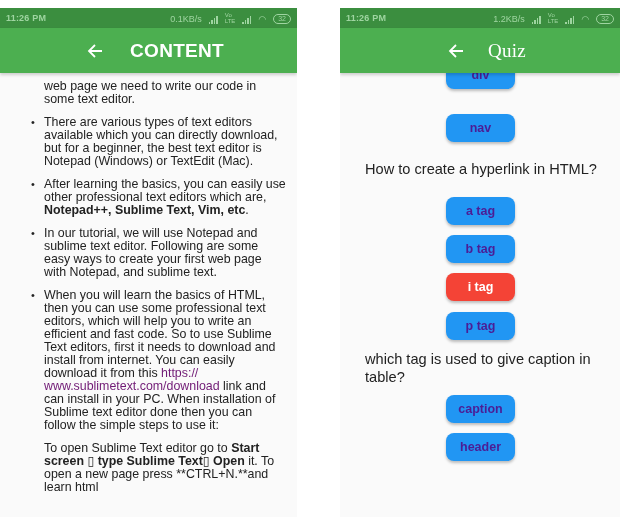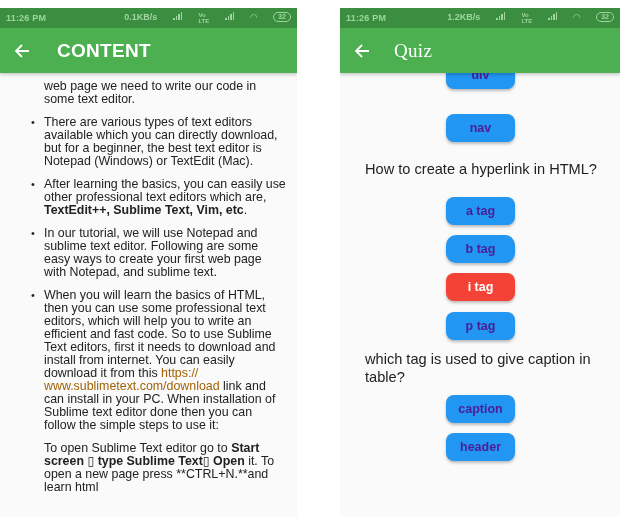--- a/index.html
+++ b/index.html
@@ -8,43 +8,43 @@
       font-family: "Liberation Sans", "DejaVu Sans", sans-serif;
     }
     .phone { position: absolute; top: 8px; height: 513px; background: #fafafa; overflow: hidden; }
     #phone-left { left: 0; width: 297px; }
     #phone-right { left: 340px; width: 280px; }
     .statusbar {
       height: 20px; background: #3b8e3f; color: #9fd5a1; font-size: 9px;
       display: flex; align-items: center; justify-content: space-between; padding: 0 6px; box-sizing: border-box;
     }
     .statusbar .time { font-weight: bold; letter-spacing: 0.2px; }
-    .statusbar .right { display: flex; align-items: flex-start; gap: 16px; font-weight: bold; }
+    .statusbar .right { display: flex; align-items: flex-end; gap: 7px; font-weight: normal; }
     .sig { display: inline-flex; align-items: flex-end; gap: 1px; height: 8px; }
     .sig i { display: block; width: 1.5px; background: #9fd5a1; }
     .sig i:nth-child(1){height:2px}.sig i:nth-child(2){height:4px}.sig i:nth-child(3){height:6px}.sig i:nth-child(4){height:8px}
     .volte { font-size: 6px; line-height: 6px; }
     .wifi { font-size: 9px; }
     .battery { border: 1px solid #9fd5a1; border-radius: 5px; font-size: 7px; padding: 0 4px; line-height: 8px; }
     .appbar {
       height: 45px; background: #4caf50; display: flex; align-items: center; color: #ffffff;
-      box-shadow: 0 2px 3px rgba(0,0,0,0.18); position: relative; z-index: 2;
+      box-shadow: 0 2px 3px rgba(0,0,0,0.18); position: relative; z-index: 2; justify-content: center;
     }
     .back-icon { width: 22px; margin-left: 11px; display: flex; align-items: center; justify-content: center; cursor: pointer; }
     .appbar-title { margin-left: 24px; font-size: 19px; font-weight: bold; letter-spacing: 0.3px; }
     #phone-right .appbar-title { margin-left: 21px; font-weight: normal; font-size: 19px; font-family: Liberation Serif, serif; }
 
     
     .content-body { position: absolute; top: 65px; left: 0; right: 0; bottom: 0; overflow: hidden; }
     .content-inner { position: absolute; top: 7px; left: 0; right: 0; font-size: 12.4px; line-height: 13px; color: #222; }
     .para { margin-left: 44px; margin-right: 10px; }
     .bullet-item { position: relative; margin-top: 10px; }
     .bullet-dot { position: absolute; left: -13px; top: 0; font-size: 11px; }
     .b { font-weight: bold; }
-    .link { color: #a16207; }
+    .link { color: #701a75; }
     .step-title { font-weight: bold; margin-top: 10px; }
     .step-body { margin-top: 10px; }
 
     
     .quiz-body { position: absolute; top: 65px; left: 0; right: 0; bottom: 0; overflow: hidden; }
     .qbtn {
       position: absolute; left: 106px; width: 69px; height: 28px; border-radius: 8px; background: #2196f3;
       color: #4c1d95; font-size: 12.5px; font-weight: bold; display: flex; align-items: center; justify-content: center;
       box-shadow: 0 2px 3px rgba(0,0,0,0.25); cursor: pointer; box-sizing: border-box;
     }
@@ -89,21 +89,21 @@
     <div class="content-inner" style="top:7px;">
       <div class="para">web page we need to write our code in some text editor.</div>
 
       <div class="para bullet-item">
         <span class="bullet-dot">•</span>
         <span>  There are various types of text editors available which you can directly download, but for a beginner, the best text editor is Notepad (Windows) or TextEdit (Mac).</span>
       </div>
 
       <div class="para bullet-item">
         <span class="bullet-dot">•</span>
-        <span>  After learning the basics, you can easily use other professional text editors which are, </span><span class="b">TextEdit++, Sublime Text, Vim, etc</span><span>.</span>
+        <span>  After learning the basics, you can easily use other professional text editors which are, </span><span class="b">Notepad++, Sublime Text, Vim, etc</span><span>.</span>
       </div>
 
       <div class="para bullet-item">
         <span class="bullet-dot">•</span>
         <span>  In our tutorial, we will use Notepad and sublime text editor. Following are some easy ways to create your first web page with Notepad, and sublime text.</span>
       </div>
 
       <div class="para bullet-item">
         <span class="bullet-dot">•</span>
         <span>  When you will learn the basics of HTML, then you can use some professional text editors, which will help you to write an efficient and fast code. So to use Sublime Text editors, first it needs to download and install from internet. You can easily download it from this </span><span class="link">https:// www.sublimetext.com/download</span><span> link and can install in your PC. When installation of Sublime text editor done then you can follow the simple steps to use it:</span>
@@ -148,21 +148,21 @@
     <span class="appbar-title">Quiz</span>
   </div>
 
   <div class="quiz-body">
 
     <div class="qbtn" style="top:-12px;">div</div>
     <div class="qbtn" style="top:41px;text-align:center;">nav</div>
 
     <div class="question" style="top:87px;">How to create a hyperlink in HTML?</div>
     <div class="qbtn" style="top:124px;">a tag</div>
-    <div class="qbtn" style="top:162px;border-radius:10px;">b tag</div>
+    <div class="qbtn" style="top:162px;">b tag</div>
     <div class="qbtn wrong" style="top:200px;">i tag</div>
     <div class="qbtn" style="top:239px;">p tag</div>
 
     <div class="question" style="top:277px;">which tag is used to give caption in table?</div>
     <div class="qbtn" style="top:322px;">caption</div>
     <div class="qbtn" style="top:360px;">header</div>
   </div>
 </div>
 
 </body></html>

